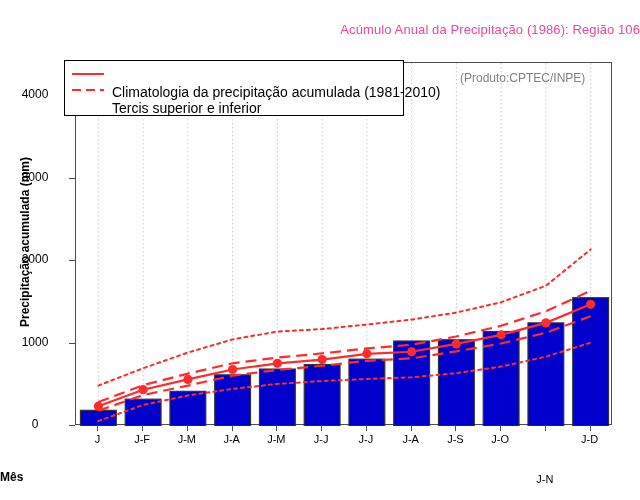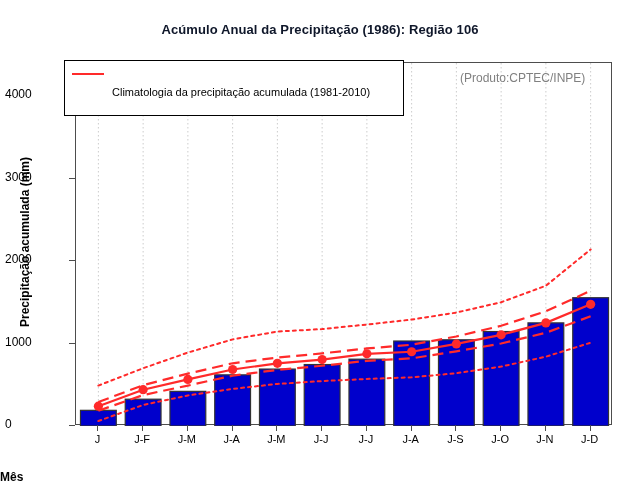--- a/index.html
+++ b/index.html
@@ -3,56 +3,56 @@
 <meta charset="utf-8">
 <style>
   html,body{margin:0;padding:0;}
   body{
     width:640px;height:500px;background:#ffffff;
     font-family:"Liberation Sans", sans-serif;
     overflow:hidden;position:relative;
   }
   #chart-root{position:absolute;left:0;top:0;width:640px;height:500px;}
   .chart-title{
-    position:absolute;left:0;top:22px;width:640px;text-align:center;
-    font-size:13px;font-weight:bold;color:#0f172a;letter-spacing:0.1px;
+    position:absolute;left:0;top:22px;width:640px;text-align:right;
+    font-size:13px;font-weight:normal;color:#ec4899;letter-spacing:0.1px;
   }
   .ylabel{
     position:absolute;left:-155px;top:235px;width:360px;text-align:center;
     font-size:12px;font-weight:bold;color:#000;
     transform:rotate(-90deg);transform-origin:center center;
   }
   .xlabel{
     position:absolute;left:0;top:470px;width:640px;text-align:left;
     font-size:12px;font-weight:bold;color:#000;
   }
   #plot{
     position:absolute;left:75px;top:62px;width:537px;height:363px;
     border:1px solid #4d4d4d;box-sizing:border-box;background:#fff;
   }
   #plotsvg{position:absolute;left:0;top:0;width:537px;height:363px;display:block;}
   .ytick-label{
-    position:absolute;text-align:left;width:60px;font-size:12px;color:#000;
+    position:absolute;text-align:center;width:60px;font-size:12px;color:#000;
     right:575px;
   }
   .ytick-mark{position:absolute;width:6px;height:1px;background:#4d4d4d;left:69px;}
   .xtick-mark{position:absolute;height:6px;width:1px;background:#4d4d4d;top:425px;}
   .xtick-label{
     position:absolute;top:433px;font-size:11px;color:#000;text-align:center;
     width:44px;
   }
   #legend{
     position:absolute;left:64px;top:60px;width:340px;height:56px;
     background:#ffffff;border:1px solid #000000;box-sizing:border-box;
     padding:5px 6px 0 6px;
   }
   .legend-row{display:flex;align-items:center;height:16px;}
   .legend-swatch{width:34px;height:12px;margin-right:7px;flex:0 0 34px;position:relative;}
   .legend-swatch svg{display:block;}
-  .legend-text{font-size:11px;color:#000;white-space:nowrap;line-height:12px;margin-top:36px;}
+  .legend-text{font-size:14px;color:#000;white-space:nowrap;line-height:12px;margin-top:36px;}
   #produto{
     position:absolute;left:460px;top:71px;font-size:12px;color:#808080;
   }
 </style>
 </head>
 <body>
 
 <div id="chart-root">
 
   <div class="chart-title">Acúmulo Anual da Precipitação (1986): Região 106</div>
@@ -133,31 +133,39 @@
       <div class="xtick-label" style="left: 299.125px;">J-J</div>
       <div class="xtick-mark" style="left: 365.875px;"></div>
       <div class="xtick-label" style="left: 343.875px;">J-J</div>
       <div class="xtick-mark" style="left: 410.625px;"></div>
       <div class="xtick-label" style="left: 388.625px;">J-A</div>
       <div class="xtick-mark" style="left: 455.375px;"></div>
       <div class="xtick-label" style="left: 433.375px;">J-S</div>
       <div class="xtick-mark" style="left: 500.125px;"></div>
       <div class="xtick-label" style="left: 478.125px;">J-O</div>
       <div class="xtick-mark" style="left: 544.875px;"></div>
-      <div class="xtick-label" style="left: 522.875px;">J-N</div>
+      <div class="xtick-label" style="left: 522.875px; margin-top: 40px;">J-N</div>
       <div class="xtick-mark" style="left: 589.625px;"></div>
       <div class="xtick-label" style="left: 567.625px; text-align: center;">J-D</div>
     </div>
 
   <div id="legend">
       <div class="legend-row">
         <span class="legend-swatch">
           <svg width="34" height="12">
             <line x1="1" y1="6" x2="33" y2="6" stroke="#FF2A2A" stroke-width="2"></line>
           </svg>
         </span>
         <span class="legend-text">Climatologia da precipitação acumulada (1981-2010)</span>
       </div>
+      <div class="legend-row">
+        <span class="legend-swatch">
+          <svg width="34" height="12">
+            <line x1="1" y1="6" x2="33" y2="6" stroke="#FF2A2A" stroke-width="2.2" stroke-dasharray="9,5"></line>
+          </svg>
+        </span>
+        <span class="legend-text">Tercis superior e inferior</span>
+      </div>
     </div>
 
   <div id="produto">(Produto:CPTEC/INPE)</div>
 
 </div>
 
 </body></html>

